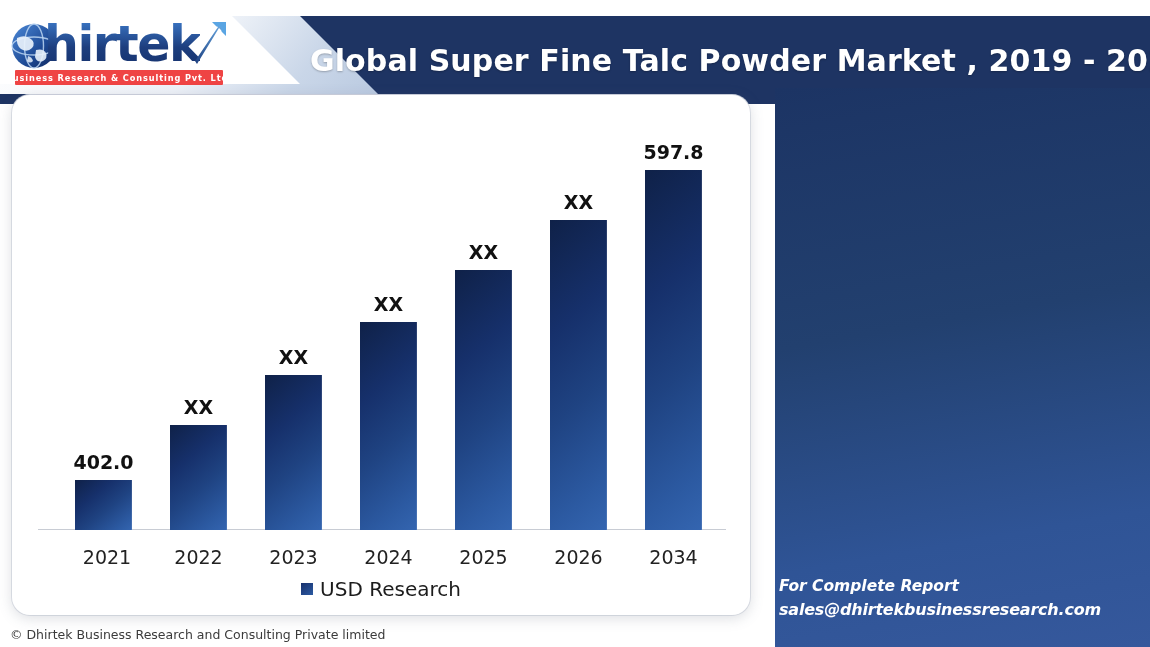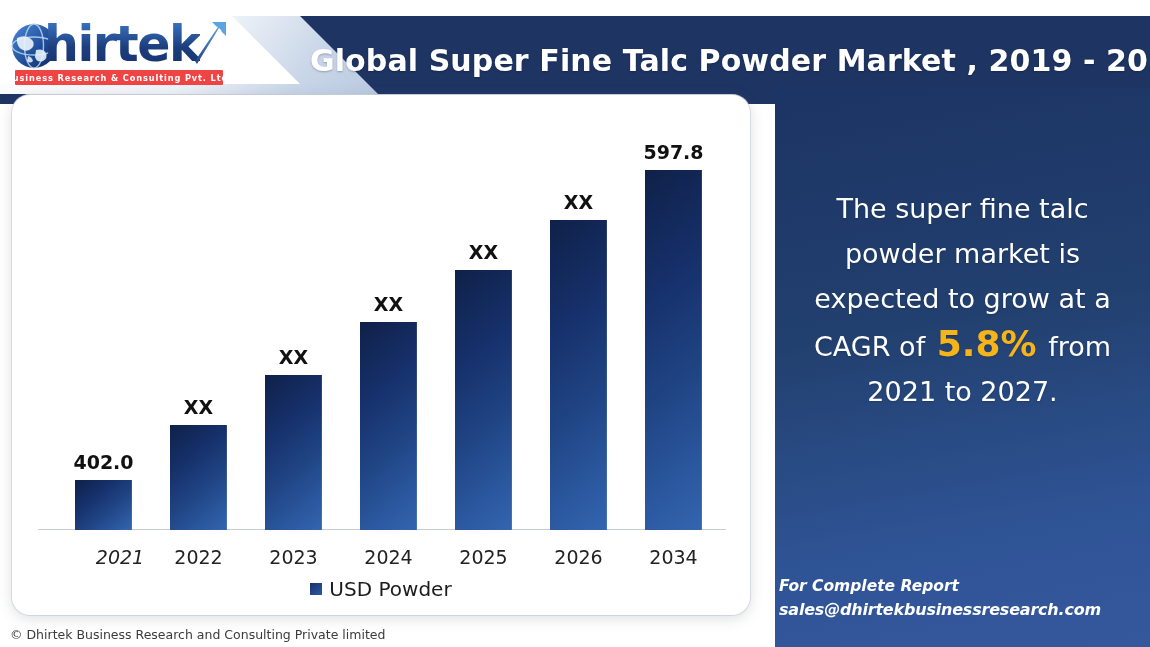--- a/index.html
+++ b/index.html
@@ -171,25 +171,25 @@
 
   <div id="header-title">Global Super Fine Talc Powder Market , 2019 - 2026</div>
 </div>
 
 <div id="chart-card">
   <div id="plot">
     <div id="axis-line"></div>
 
     <div id="legend">
       <span id="legend-swatch"></span>
-      <span id="legend-text">USD Powder</span>
+      <span id="legend-text">USD Research</span>
     </div>
   <div class="bar" style="left: 63px; height: 50px;"></div>
       <div class="bar-label" style="left: 46.5px; bottom: 142px;">402.0</div>
-      <div class="x-tick" style="left: 63px; font-style: italic;">2021</div>
+      <div class="x-tick" style="left: 50px;">2021</div>
       <div class="bar" style="left: 158px; height: 105px;"></div>
       <div class="bar-label" style="left: 141.5px; bottom: 197px;">XX</div>
       <div class="x-tick" style="left: 141.5px; margin-top: 22px;">2022</div>
       <div class="bar" style="left: 253px; height: 155px;"></div>
       <div class="bar-label" style="left: 236.5px; bottom: 247px;">XX</div>
       <div class="x-tick" style="left: 236.5px;">2023</div>
       <div class="bar" style="left: 348px; height: 208px;"></div>
       <div class="bar-label" style="left: 331.5px; bottom: 300px;">XX</div>
       <div class="x-tick" style="left: 331.5px;">2024</div>
       <div class="bar" style="left: 443px; height: 260px;"></div>
@@ -198,23 +198,20 @@
       <div class="bar" style="left: 538px; height: 310px;"></div>
       <div class="bar-label" style="left: 521.5px; bottom: 402px;">XX</div>
       <div class="x-tick" style="left: 521.5px;">2026</div>
       <div class="bar" style="left: 633px; height: 360px;"></div>
       <div class="bar-label" style="left: 616.5px; bottom: 452px;">597.8</div>
       <div class="x-tick" style="left: 616.5px;">2034</div>
     </div>
 </div>
 
 <div id="right-panel">
-  <div id="statement">
-    <span>The super fine talc powder market is expected to grow at a CAGR of </span><span id="cagr-value">5.8%</span><span> from 2021 to 2027.</span>
-  </div>
 
   <div id="contact">
     <div>For Complete Report</div>
     <div class="email">sales@dhirtekbusinessresearch.com</div>
   </div>
 </div>
 
 <div id="footer">© Dhirtek Business Research and Consulting Private limited</div>
 
 </body></html>

